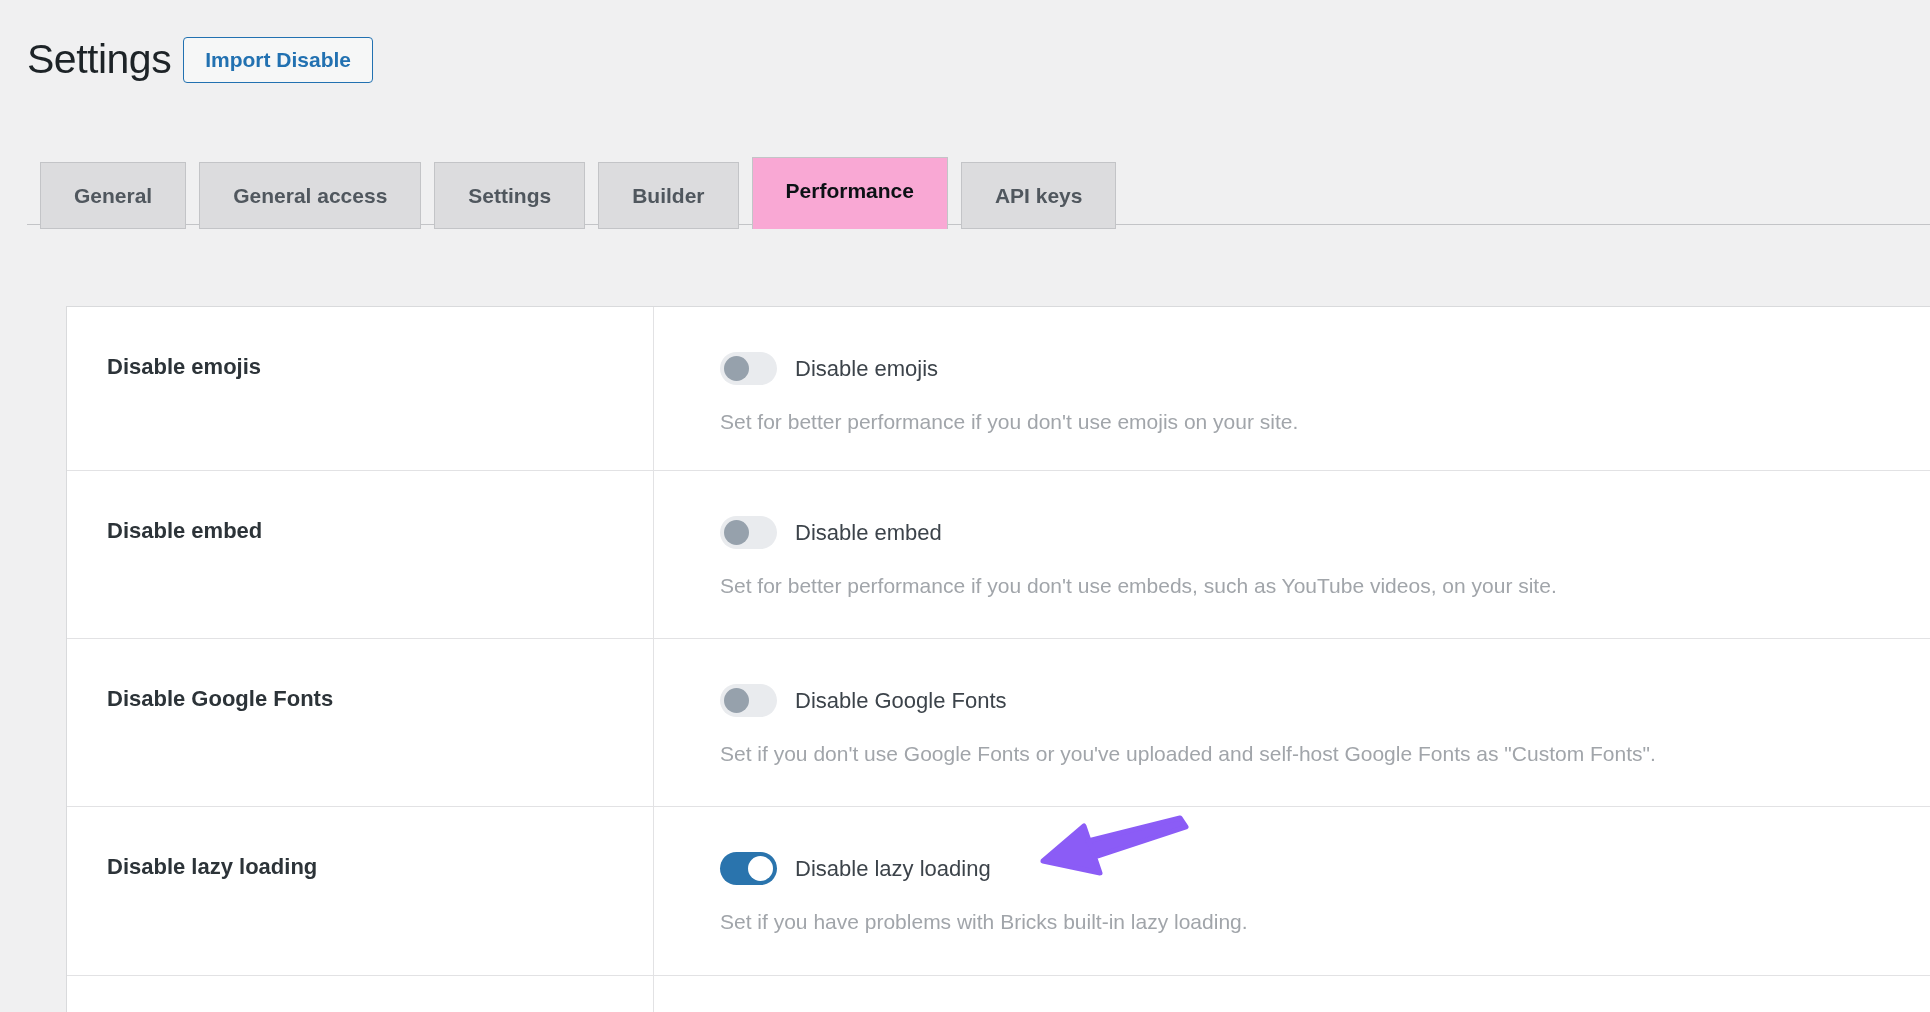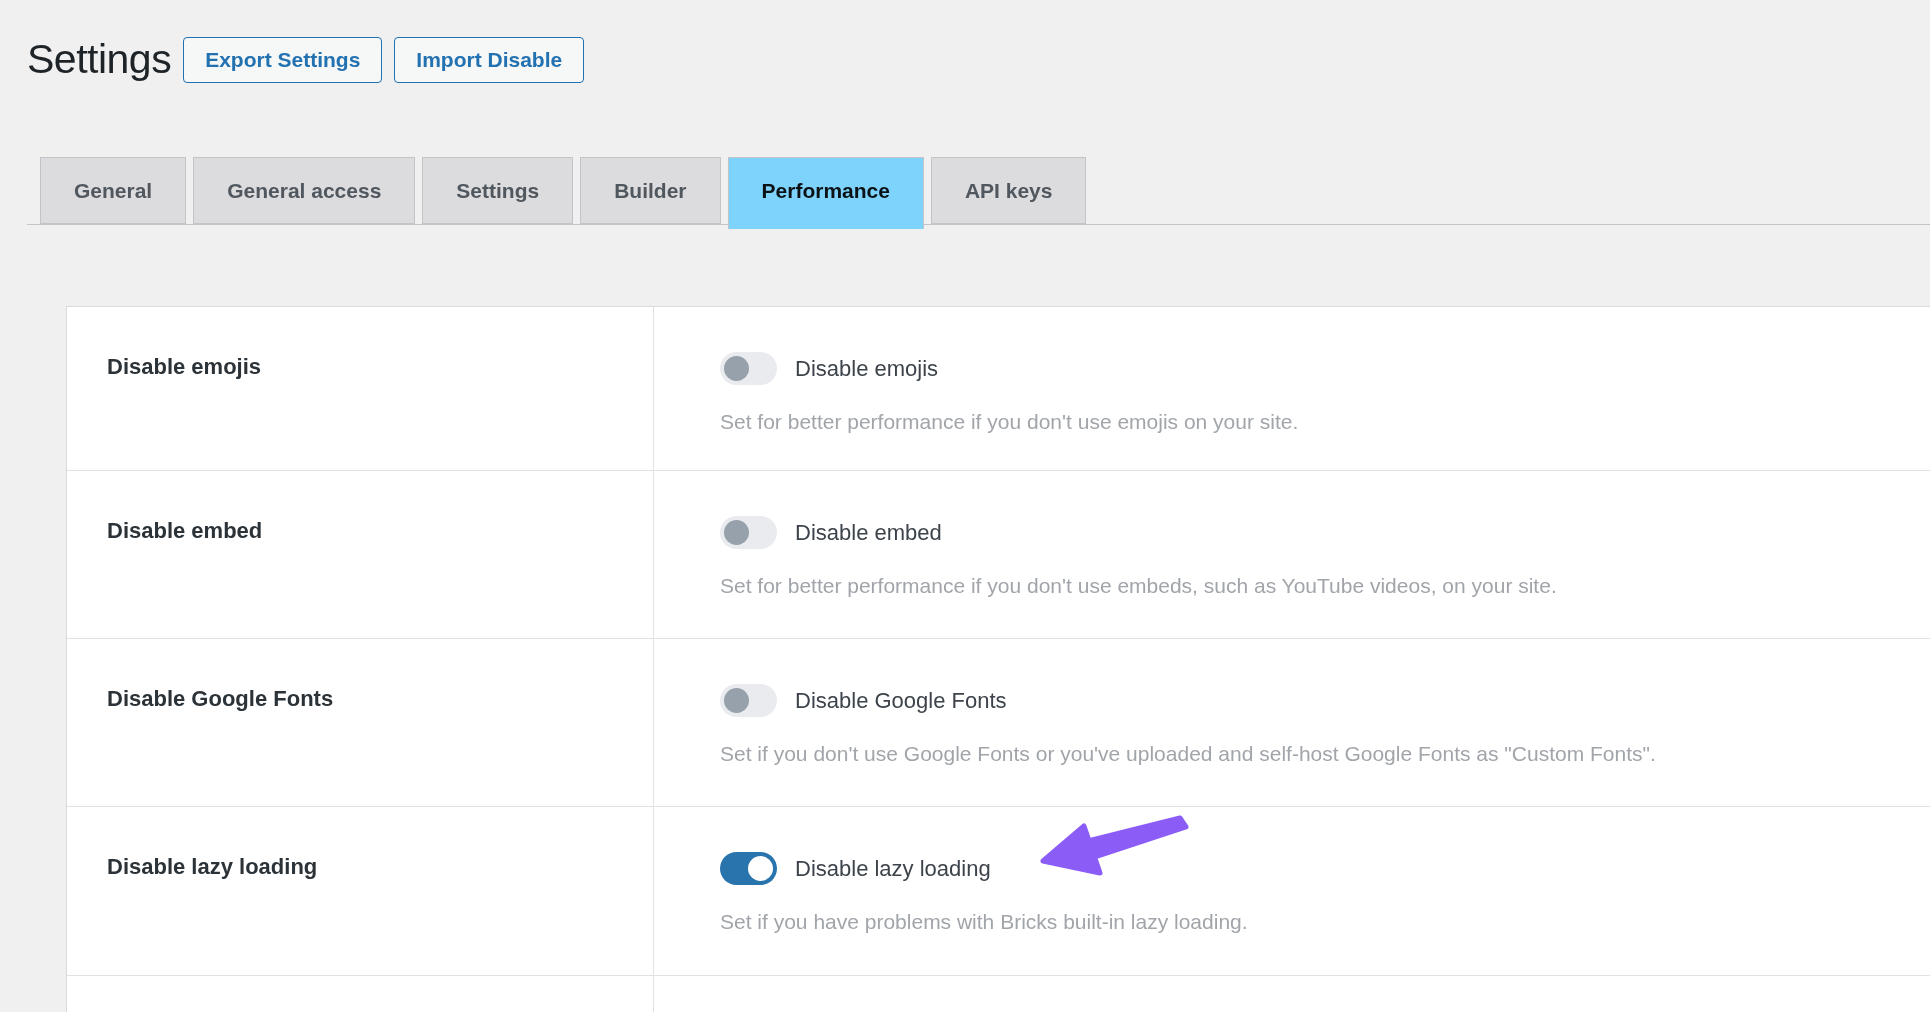--- a/index.html
+++ b/index.html
@@ -15,28 +15,28 @@
   .page-title { font-size:41px; font-weight:400; color:#1d2327; letter-spacing:-0.5px; }
   .hdr-btn {
     height:46px; line-height:43px; padding:0 21px;
     background:#f6f7f7; border:1.5px solid var(--accent); border-radius:4px;
     color:var(--accent); font-size:21px; font-weight:700; cursor:pointer;
     font-family:"Liberation Sans", sans-serif;
   }
 
   
   .tabline { position:absolute; left:27px; right:-2px; top:224px; height:1px; background:#c3c4c7; z-index:0; }
-  .tabs { position:absolute; left:27px; top:157px; padding-left:13px; display:flex; gap:7px; align-items:flex-start; z-index:1; }
+  .tabs { position:absolute; left:27px; top:157px; padding-left:13px; display:flex; gap:13px; align-items:flex-end; z-index:1; }
   .tab {
     height:67px; line-height:65px; padding:0 33px;
     background:#dcdcde; border:1px solid #c3c4c7;
     font-size:21px; font-weight:700; color:#50575e; cursor:pointer; white-space:nowrap;
   }
   .tab.active {
-    height:72px; background:#7dd3fc; border-bottom:none;
+    height:72px; background:#f9a8d4; border-bottom:none;
     color:#0c1115; 
   }
 
   
   .settings-table {
     position:absolute; left:66px; top:306px; width:1900px;
     background:#fff; border:1px solid #d9dadc; border-bottom:none;
   }
   .row { display:grid; grid-template-columns:586px 1fr; border-bottom:1px solid #e2e2e4; }
   .row:last-child { border-bottom:none; }
@@ -59,21 +59,20 @@
   .toggle.on .knob { left:auto; right:4px; background:#ffffff; }
 
   
   .annotation-arrow { position:absolute; left:1028px; top:806px; width:170px; height:80px; z-index:2; pointer-events:none; }
 </style>
 </head>
 <body>
 
 <div class="page-header">
   <h1 class="page-title">Settings</h1>
-  <button class="hdr-btn">Export Settings</button>
   <button class="hdr-btn">Import Disable</button>
 </div>
 
 <div class="tabline"></div>
 <div class="tabs">
   <div class="tab">General</div>
   <div class="tab">General access</div>
   <div class="tab">Settings</div>
   <div class="tab">Builder</div>
   <div class="tab active">Performance</div>

